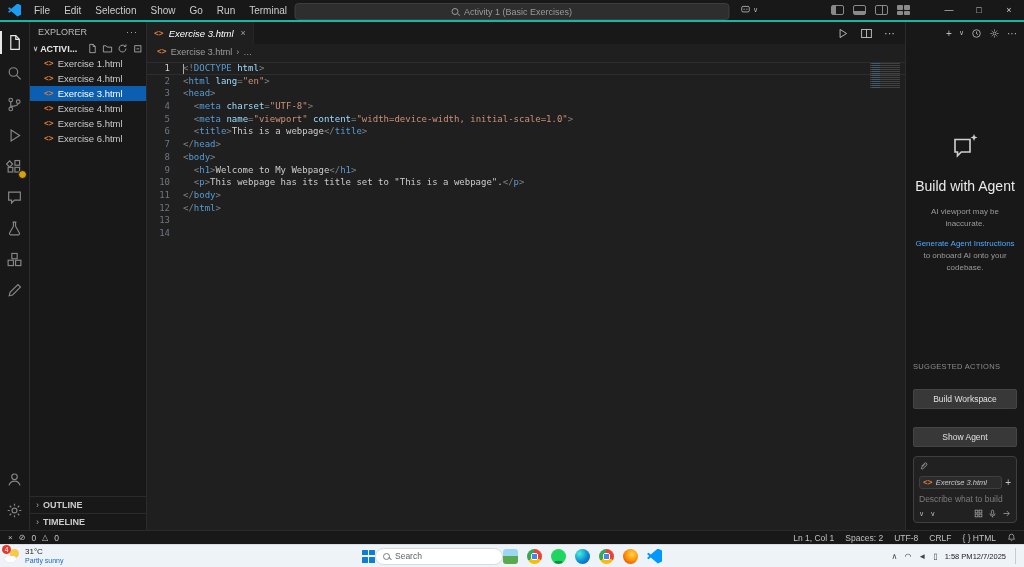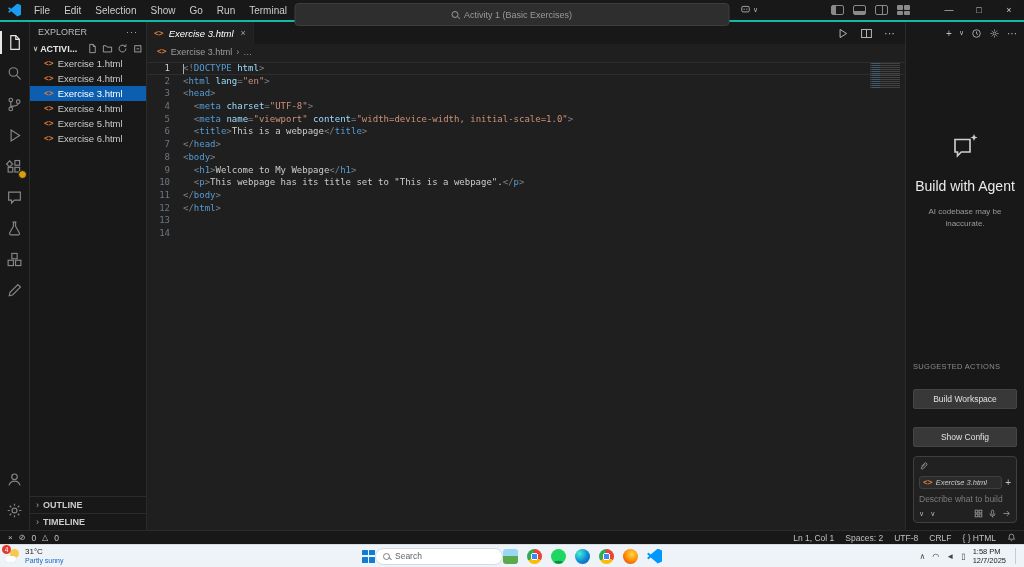--- a/index.html
+++ b/index.html
@@ -7,21 +7,21 @@
   body { font-family:"Liberation Sans",sans-serif; font-size:11px; color:#cccccc; background:#1f1f1f; }
   #app { display:flex; flex-direction:column; width:1024px; height:567px; }
 
   
   .titlebar { height:22px; background:#181818; border-bottom:2px solid #14b8a6; display:flex; align-items:center; position:relative; flex:none; }
   .vslogo { width:13px; height:13px; margin:0 6px 0 8px; background:#1a9cf0;
     clip-path:polygon(72% 0,100% 13%,100% 87%,72% 100%,25% 60%,10% 72%,0 64%,15% 50%,0 36%,10% 28%,25% 40%); }
   .menus { display:flex; }
   .menu-item { padding:3px 7px; font-size:10px; color:#cccccc; border-radius:4px; }
   .nav-arrows { display:flex; gap:10px; margin-left:105px; color:#9a9a9a; font-size:11px; }
-  .cmd-center { position:absolute; left:50%; top:3px; transform:translateX(-50%); width:435px; height:23px;
+  .cmd-center { position:absolute; left:50%; top:3px; transform:translateX(-50%); width:435px; height:17px;
     background:#2e2e2e; border:1px solid #3e3e3e; border-radius:4px; display:flex; align-items:center; justify-content:center;
     gap:5px; color:#9a9a9a; font-size:9px; }
   .copilot-dd { position:absolute; left:calc(50% + 228px); top:4px; display:flex; align-items:center; gap:2px; color:#bbb; font-size:8px; }
   .tb-right { margin-left:auto; display:flex; align-items:center; gap:10px; padding-right:0; }
   .layout-icons { display:flex; gap:9px; align-items:center; margin-right:14px; }
   .lay { width:13px; height:10px; border:1px solid #8a8a8a; border-radius:2px; position:relative; }
   .lay-left::before  { content:""; position:absolute; left:0; top:0; bottom:0; width:4px; background:#8a8a8a; }
   .lay-bottom::before{ content:""; position:absolute; left:0; right:0; bottom:0; height:3px; background:#8a8a8a; }
   .lay-right::before { content:""; position:absolute; right:0; top:0; bottom:0; width:4px; background:transparent; border-left:1px solid #8a8a8a; }
   .lay-grid { border:none; display:grid; grid-template-columns:1fr 1fr; grid-template-rows:1fr 1fr; gap:1px; }
@@ -131,21 +131,21 @@
   .app-photos { border-radius:3px; background:linear-gradient(to bottom,#9ad7f5 45%,#5aa94e 45%); }
   .app-chrome, .app-chrome-2 { border-radius:50%;
     background:radial-gradient(circle at 50% 50%, #4285f4 0 27%, #ffffff 27% 37%, rgba(0,0,0,0) 37%),
                conic-gradient(#ea4335 0 33%, #fbbc05 33% 66%, #34a853 66% 100%); }
   .app-spotify { border-radius:50%; background:radial-gradient(circle at 50% 115%, rgba(0,0,0,.35) 0 30%, transparent 31%), #1ed760; }
   .app-edge { border-radius:50%; background:radial-gradient(circle at 30% 30%, #45f1d2, #0c88d8 55%, #0a52a8); }
   .app-firefox { border-radius:50%; background:radial-gradient(circle at 60% 35%, #ffd54f, #ff8f00 50%, #e64a19 82%); }
   .app-vscode { background:#0098ff; clip-path:polygon(72% 0,100% 13%,100% 87%,72% 100%,25% 60%,10% 72%,0 64%,15% 50%,0 36%,10% 28%,25% 40%); }
   .tray { margin-left:auto; display:flex; align-items:center; gap:7px; padding-right:6px; color:#444; }
   .tray-glyph { font-size:8px; color:#444; }
-  .clock { display:flex; flex-direction:column; align-items:flex-start; line-height:1.2; font-size:7.5px; color:#222; }
+  .clock { display:flex; flex-direction:row; align-items:center; line-height:1.2; font-size:7.5px; color:#222; }
   .show-desktop { width:3px; height:16px; border-left:1px solid #c6ccd3; margin-left:2px; }
 </style>
 </head>
 <body>
 
 <div id="app">
 
   <div class="titlebar">
     <div class="vslogo"></div>
     <div class="menus">
@@ -392,26 +392,29 @@
         <span>···</span>
       </div>
       <div class="chat-body">
         <div class="chat-hero-icon">
           <svg width="30" height="30" viewBox="0 0 24 24" fill="none" stroke="#cfcfcf" stroke-width="1.3">
               <path d="M4 6h12v10H9l-3 3v-3H4z"></path>
               <path d="M19.2 1.6l.8 2 2 .8-2 .8-.8 2-.8-2-2-.8 2-.8z" fill="#cfcfcf" stroke="none"></path>
             </svg>
         </div>
         <div class="chat-title">Build with Agent</div>
-        <div class="chat-disclaimer">AI codebase may be inaccurate.</div>
+        <div class="chat-disclaimer">AI viewport may be inaccurate.</div>
+        <div class="chat-onboard">
+          <span class="chat-link">Generate Agent Instructions</span><span> to onboard AI onto your codebase.</span>
+        </div>
         <div class="suggested">
           <div class="suggest-label">SUGGESTED ACTIONS</div>
           <div>
               <div class="suggest-btn">Build Workspace</div>
-              <div class="suggest-btn">Show Config</div>
+              <div class="suggest-btn">Show Agent</div>
             </div>
         </div>
         <div class="chat-input">
           <div class="attach-row">
             <svg width="10" height="10" viewBox="0 0 16 16">
                 <path d="M4 8.5l5-5a2.2 2.2 0 013.1 3.1l-6 6a1.4 1.4 0 01-2-2L9.5 5.2"></path>
               </svg>
           </div>
           <div class="chip-row">
             <div class="chip">

